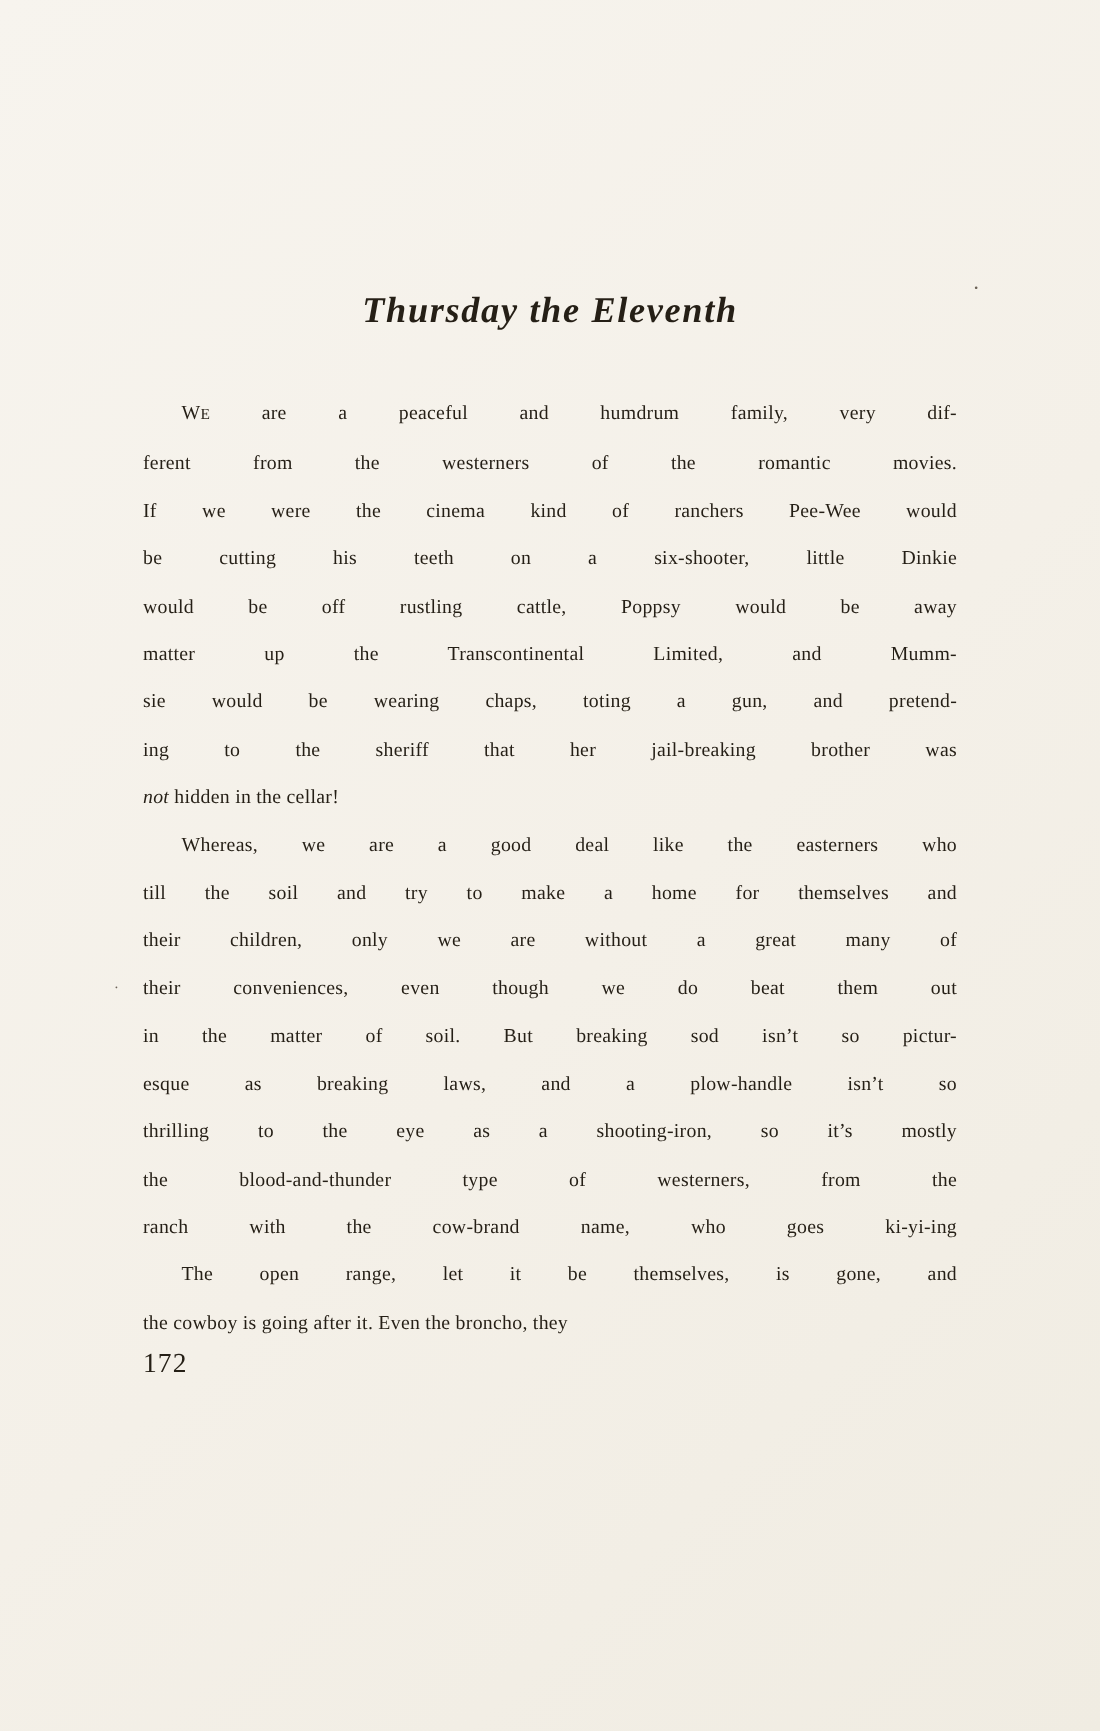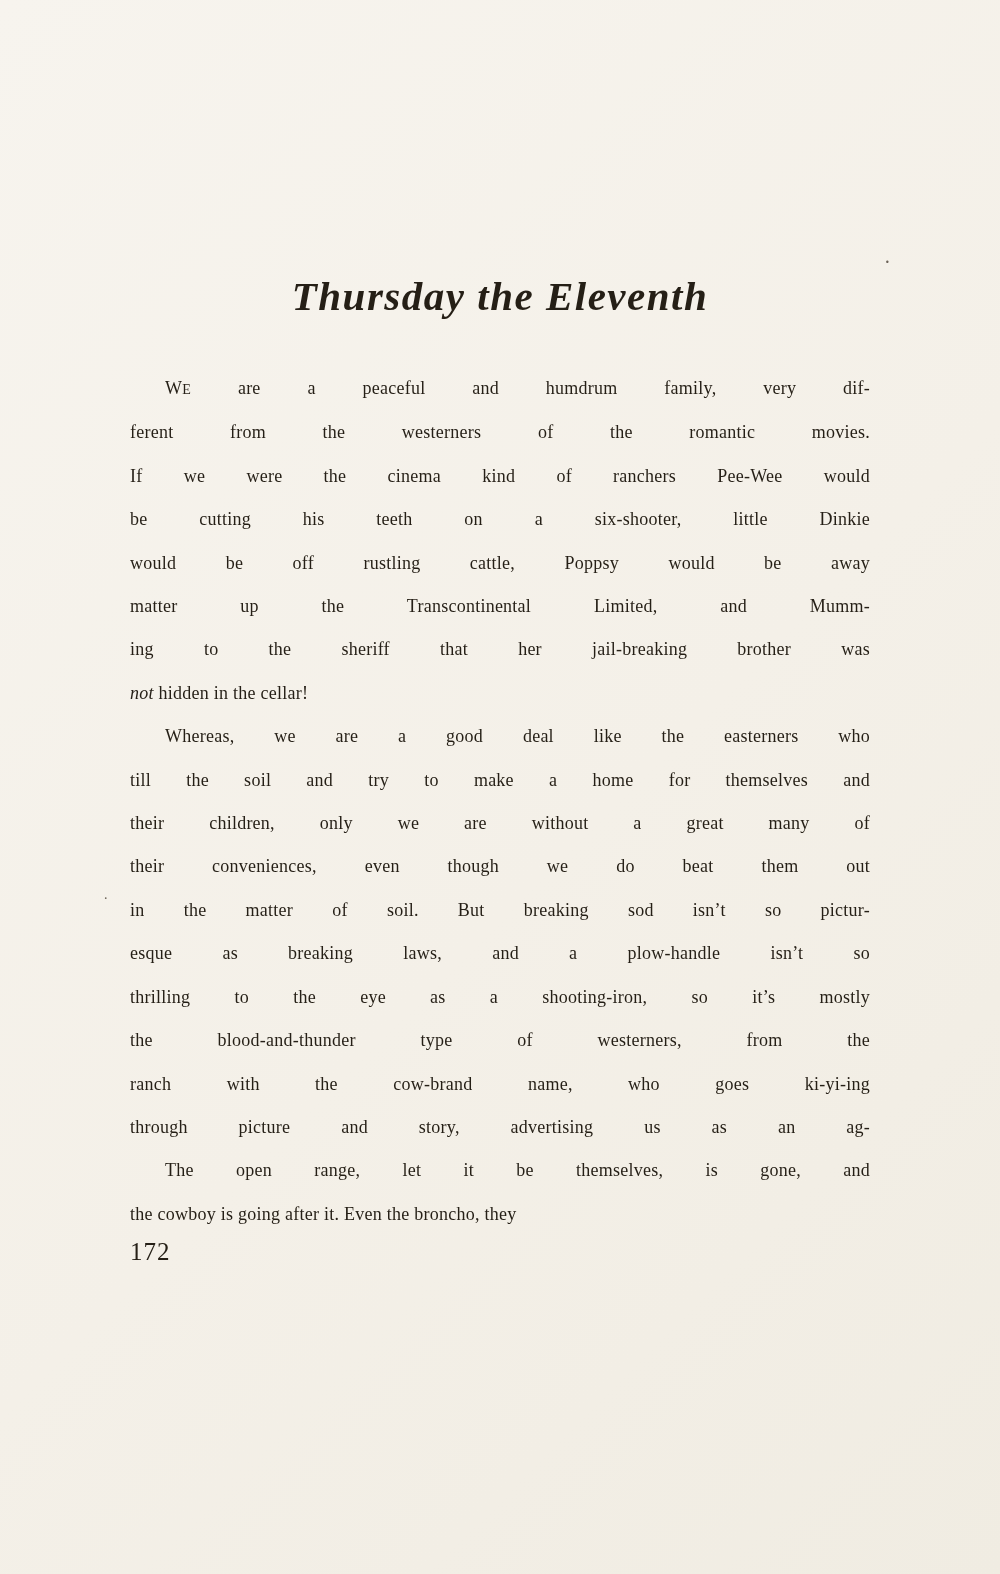--- a/index.html
+++ b/index.html
@@ -14,27 +14,27 @@
     margin: 0 auto;
     background: linear-gradient(135deg, #f7f4ee 0%, #f4f0e8 55%, #f0ece2 100%);
     box-sizing: border-box;
     padding-top: 258px;
     font-family: "Liberation Serif", "DejaVu Serif", serif;
     color: #251f16;
     overflow: hidden;
   }
   .heading {
     width: 740px;
-    margin: 17px auto;
+    margin: 4px auto;
     height: 42px;
     line-height: 42px;
     text-align: center;
     font-style: italic;
     font-weight: 600;
-    font-size: 41px;
+    font-size: 33px;
     letter-spacing: 1.5px;
   }
   .body-block {
     width: 740px;
     margin: 50px auto 0 auto;
     font-size: 18px;
     line-height: 43.4px;
     letter-spacing: 0.25px;
   }
   .para { margin: 0; }
@@ -77,34 +77,34 @@
   <div class="heading">Thursday the Eleventh</div>
 
   <div class="body-block">
       <div class="para">
         <div class="line first"><span>W</span><span class="sc">E</span><span> are a peaceful and humdrum family, very dif-</span></div>
         <div class="line"><span>ferent from the westerners of the romantic movies.</span></div>
         <div class="line"><span>If we were the cinema kind of ranchers Pee-Wee would</span></div>
         <div class="line"><span>be cutting his teeth on a six-shooter, little Dinkie</span></div>
         <div class="line"><span>would be off rustling cattle, Poppsy would be away</span></div>
         <div class="line"><span>matter up the Transcontinental Limited, and Mumm-</span></div>
+        <div class="line"><span>sie would be wearing chaps, toting a gun, and pretend-</span></div>
         <div class="line"><span>ing to the sheriff that her jail-breaking brother was</span></div>
         <div class="line last"><span class="it">not</span><span> hidden in the cellar!</span></div>
       </div>
       <div class="para">
         <div class="line first"><span>Whereas, we are a good deal like the easterners who</span></div>
         <div class="line"><span>till the soil and try to make a home for themselves and</span></div>
         <div class="line"><span>their children, only we are without a great many of</span></div>
         <div class="line"><span>their conveniences, even though we do beat them out</span></div>
         <div class="line"><span>in the matter of soil. But breaking sod isn’t so pictur-</span></div>
         <div class="line"><span>esque as breaking laws, and a plow-handle isn’t so</span></div>
         <div class="line"><span>thrilling to the eye as a shooting-iron, so it’s mostly</span></div>
         <div class="line"><span>the blood-and-thunder type of westerners, from the</span></div>
         <div class="line"><span>ranch with the cow-brand name, who goes ki-yi-ing</span></div>
-        <div class="line"><span>through picture and story, advertising us as an ag-</span></div>
       </div>
       <div class="para">
         <div class="line first"><span>The open range, let it be themselves, is gone, and</span></div>
         <div class="line last"><span>the cowboy is going after it. Even the broncho, they</span></div>
       </div>
     </div>
 
   <div class="page-number">172</div>
 </div>
 

